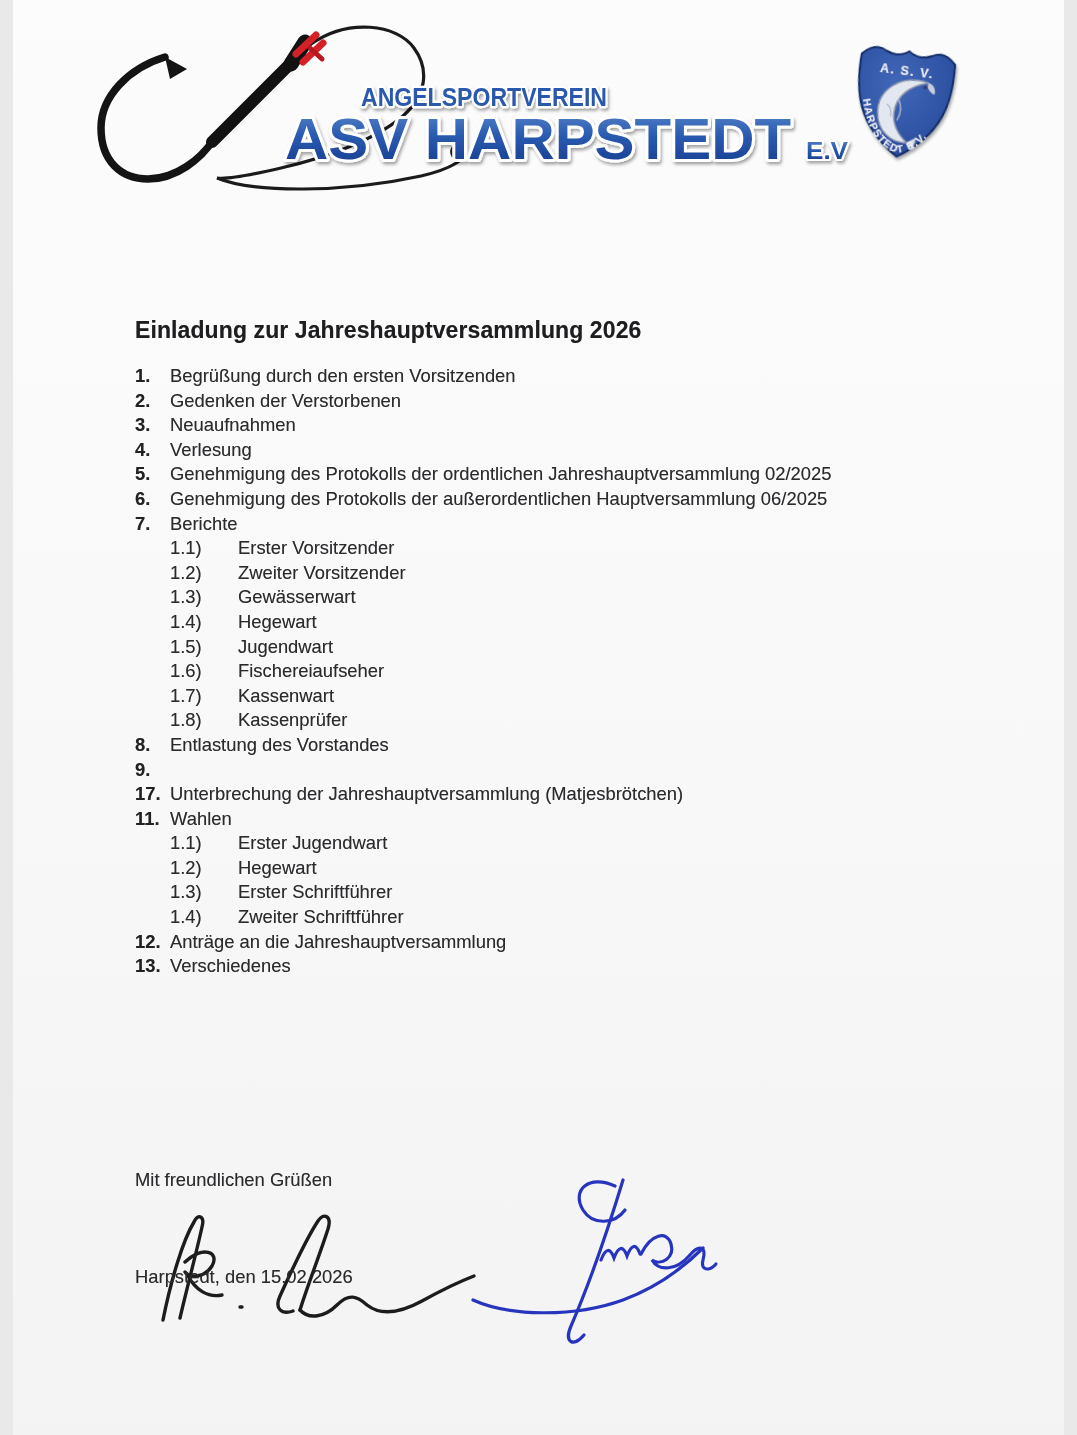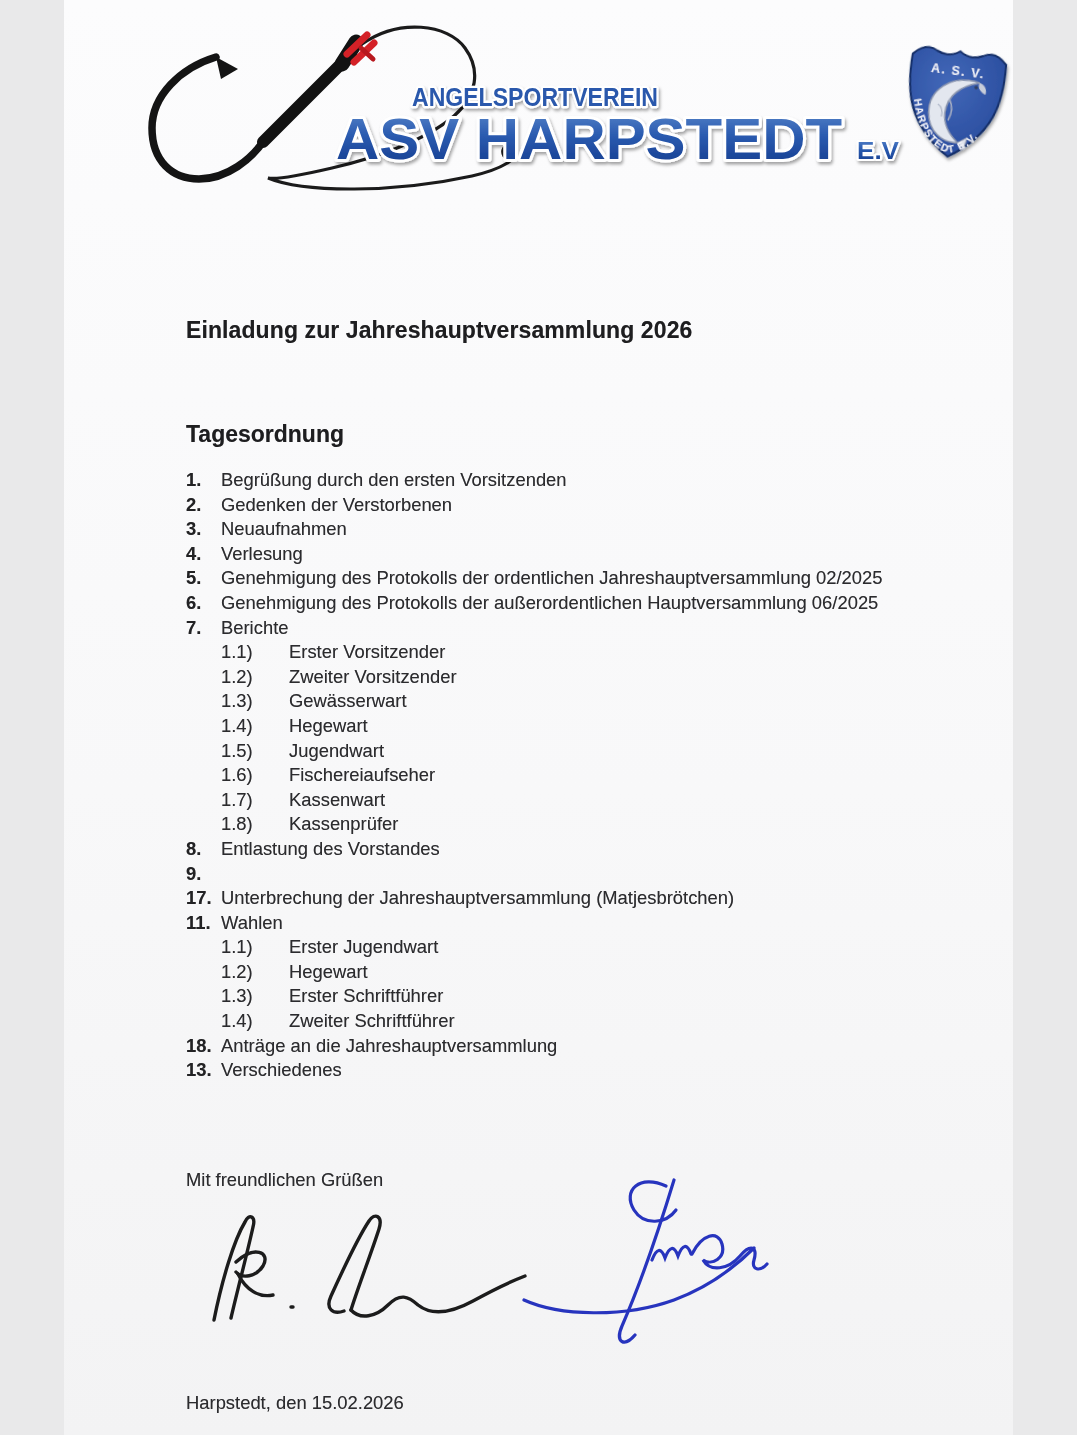--- a/index.html
+++ b/index.html
@@ -2,21 +2,21 @@
 <html><head>
 <meta charset="utf-8">
 <style>
   html,body{margin:0;padding:0;}
   body{
     font-family:"Liberation Sans","DejaVu Sans",sans-serif;
     background:#e9e9ea;
   }
   .page{
     position:relative;
-    width:949px;height:1435px;
+    width:1051px;height:1435px;
     margin:0 auto;
     background:linear-gradient(180deg,#fcfcfd 0%,#f8f8f9 55%,#f3f3f4 100%);
     overflow:hidden;
     color:#28282a;
   }
   .letterhead{
     position:absolute;left:0;top:0;width:1077px;height:215px;
   }
   .letterhead svg{display:block;}
   main.body{
@@ -36,21 +36,21 @@
   .a-item{display:flex;line-height:24.6px;}
   .a-num{flex:none;width:35px;font-weight:700;color:#222224;}
   .a-sub{display:flex;line-height:24.6px;padding-left:35px;}
   .s-num{flex:none;width:68px;}
   .closing{
     position:absolute;left:122px;top:1168px;margin:0;
     font-size:18.4px;line-height:24px;color:#2b2b2e;
     text-shadow:0 0 .4px rgba(40,40,40,.4);
   }
   .place-date{
-    position:absolute;left:122px;top:1391px;margin:0;
+    position:absolute;left:122px;top:1265px;margin:0;
     font-size:18.4px;line-height:24px;color:#2b2b2e;
     text-shadow:0 0 .4px rgba(40,40,40,.4);
   }
   .sig{position:absolute;}
   .sig-black{left:128px;top:1208px;}
   .sig-blue{left:450px;top:1168px;}
 </style>
 </head>
 <body>
 
@@ -119,21 +119,20 @@
         </g>
         <text font-size="10.5" font-weight="700" font-family="Liberation Sans, DejaVu Sans, sans-serif" fill="#f2f4fa" letter-spacing="1.2">
           <textPath href="#badgearc" startOffset="4">HARPSTEDT E.V.</textPath>
         </text>
       </g>
     </svg>
   </header>
 
   <main class="body">
     <h1 class="t">Einladung zur Jahreshauptversammlung 2026</h1>
-    <h2 class="agenda-h">Tagesordnung</h2>
     <div class="agenda">
         <div class="a-item">
           <span class="a-num">1.</span>
           <span class="a-txt">Begrüßung durch den ersten Vorsitzenden</span>
         </div>
         <div class="a-item">
           <span class="a-num">2.</span>
           <span class="a-txt">Gedenken der Verstorbenen</span>
         </div>
         <div class="a-item">
@@ -213,21 +212,21 @@
         </div>
         <div class="a-sub">
           <span class="s-num">1.3)</span>
           <span class="s-txt">Erster Schriftführer</span>
         </div>
         <div class="a-sub">
           <span class="s-num">1.4)</span>
           <span class="s-txt">Zweiter Schriftführer</span>
         </div>
         <div class="a-item">
-          <span class="a-num">18.</span>
+          <span class="a-num">12.</span>
           <span class="a-txt">Anträge an die Jahreshauptversammlung</span>
         </div>
         <div class="a-item">
           <span class="a-num">13.</span>
           <span class="a-txt">Verschiedenes</span>
         </div>
       </div>
   </main>
 
   <p class="closing">Mit freundlichen Grüßen</p>

